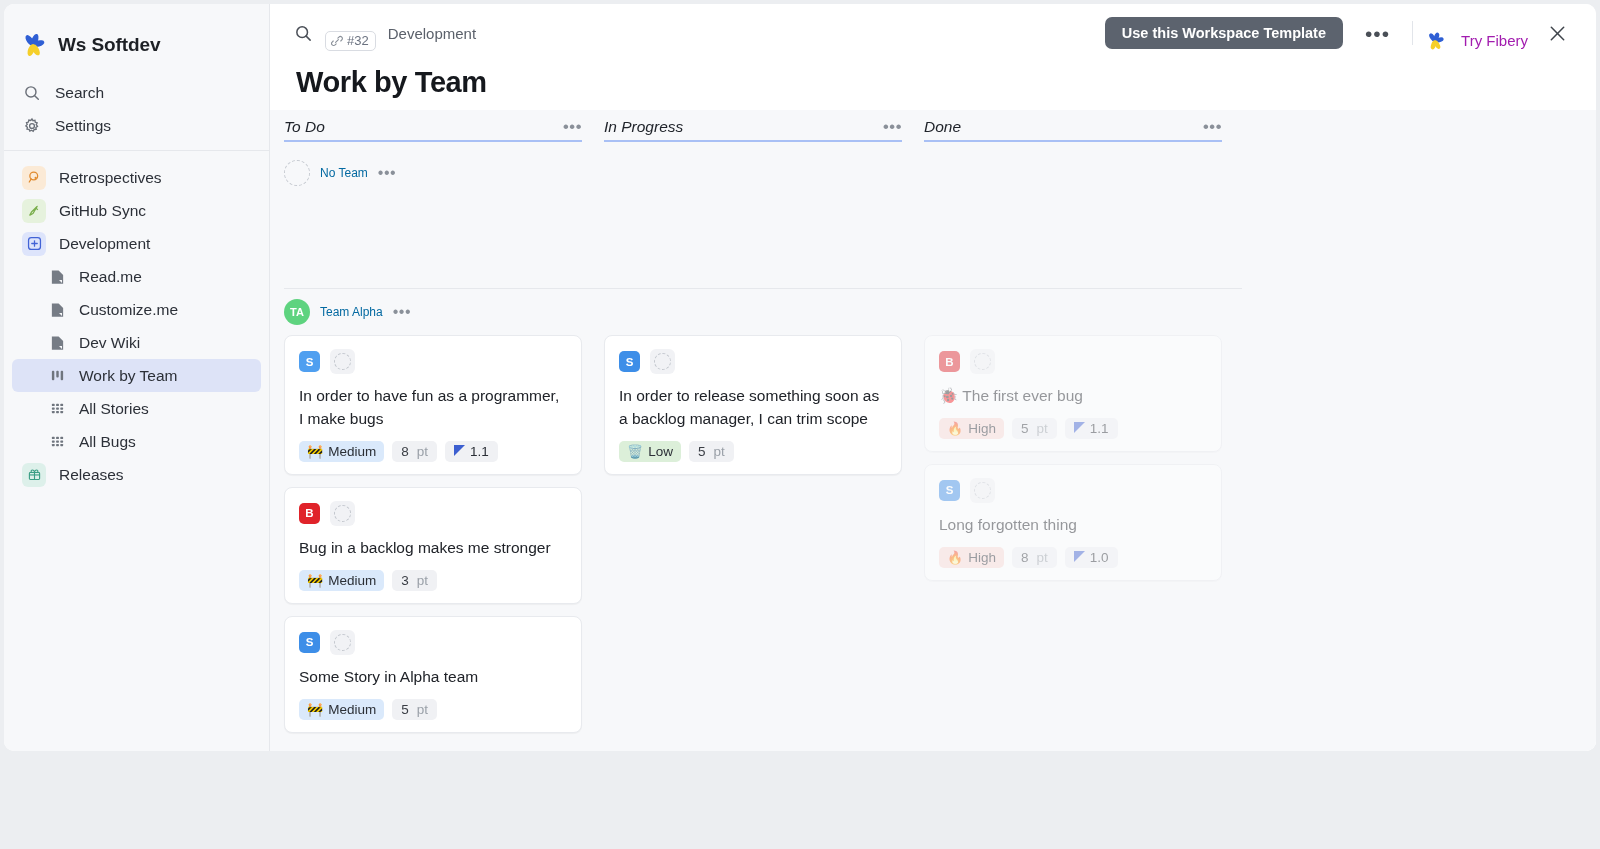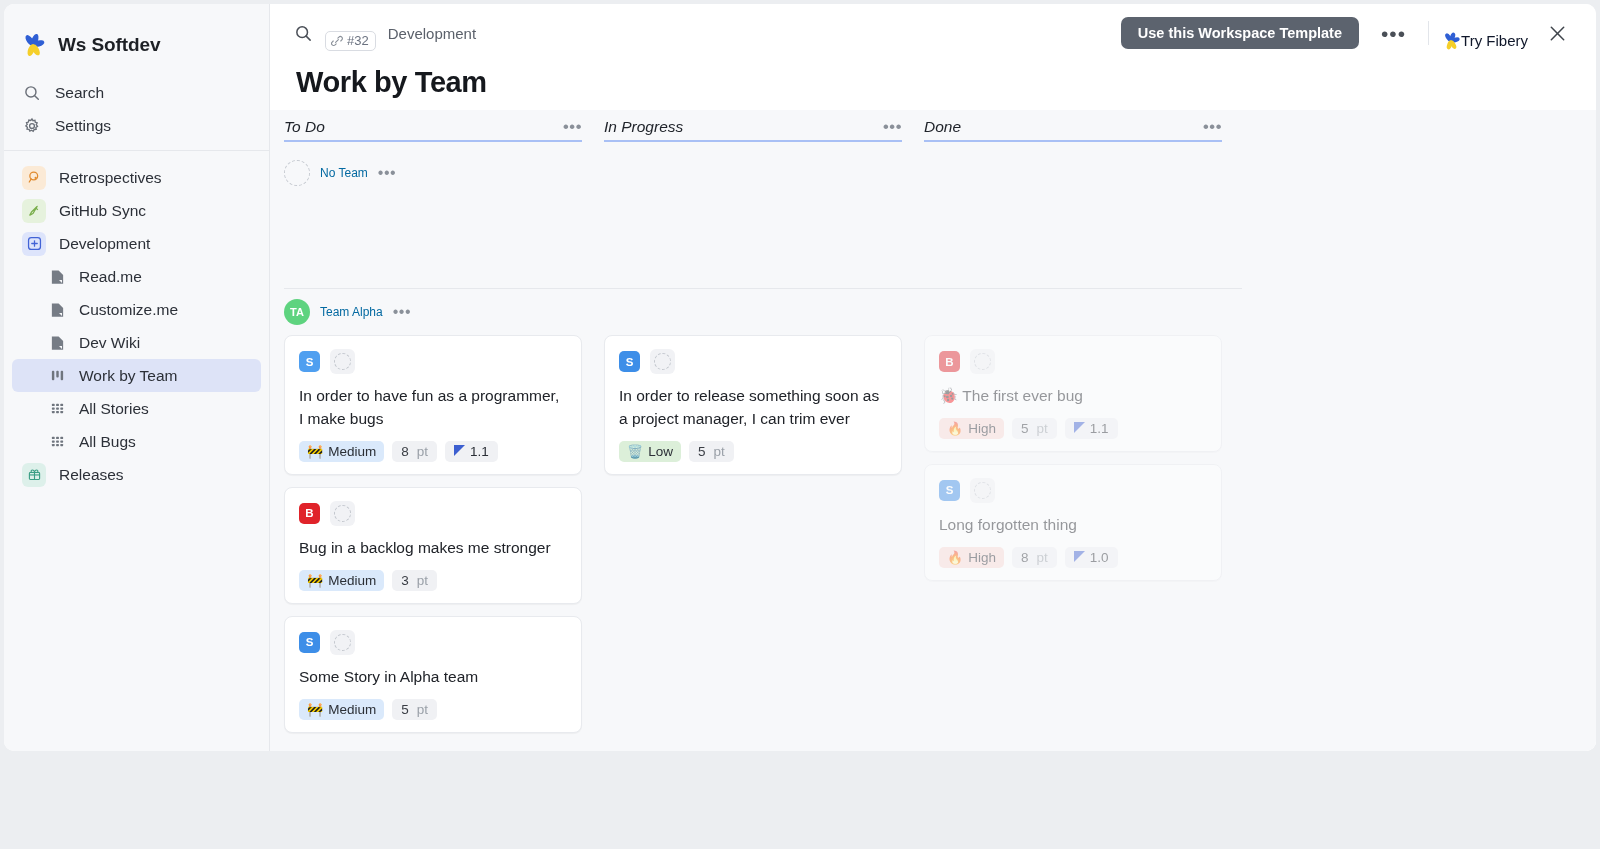--- a/index.html
+++ b/index.html
@@ -91,22 +91,22 @@
     font-family: "Liberation Sans", sans-serif;
     cursor: pointer;
   }
   .dots-btn {
     color: #4a4f57; font-size: 21px; line-height: 1;
     padding: 0 10px; cursor: pointer; letter-spacing: 1px;
     user-select: none;
   }
   .vsep { width: 1px; height: 24px; background: #e2e5ea; }
   .try-fibery {
-    display: flex; align-items: center; gap: 0;
-    font-size: 15px; color: #0f172a; cursor: pointer;
+    display: flex; align-items: center; gap: 16px;
+    font-size: 15px; color: #a21caf; cursor: pointer;
     padding-right: 4px;
     margin-top: 15px;
   }
   .close-x {
     width: 26px; height: 26px; cursor: pointer;
     display: flex; align-items: center; justify-content: center;
     color: #3f444b;
   }
 
   .page-title {
@@ -535,21 +535,21 @@
           </div>
 
           <div class="swim-col">
             <div class="card">
               <div class="card-top">
                 <span class="type-chip" style="background:#3d8ee8">S</span>
                 <span class="avatar-slot">
                     <span class="avatar-ring"></span>
                   </span>
               </div>
-              <div class="card-title">In order to release something soon as a project manager, I can trim ever</div>
+              <div class="card-title">In order to release something soon as a backlog manager, I can trim scope</div>
               <div class="chips">
                 <span class="chip" style="background:#dcefd9">
                   <span class="emoji">🗑️</span>
                   <span>Low</span>
                 </span>
                 <span class="chip chip-pts">
                   <span>5</span>
                   <span class="unit">pt</span>
                 </span>
               </div>

